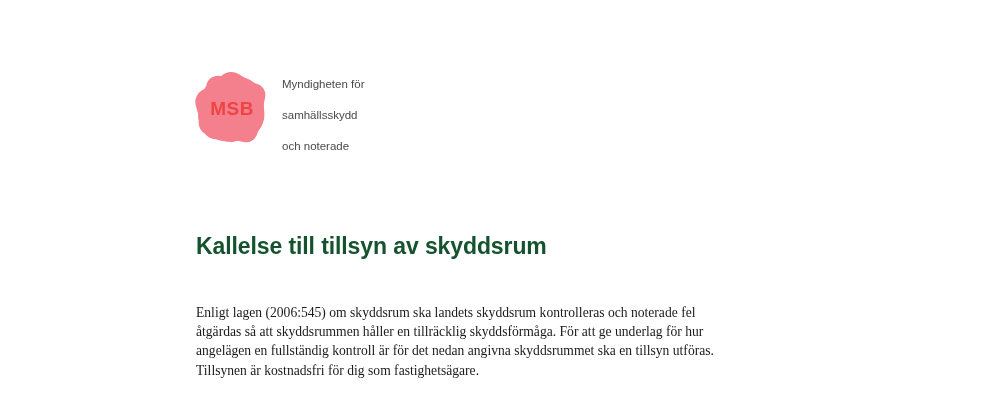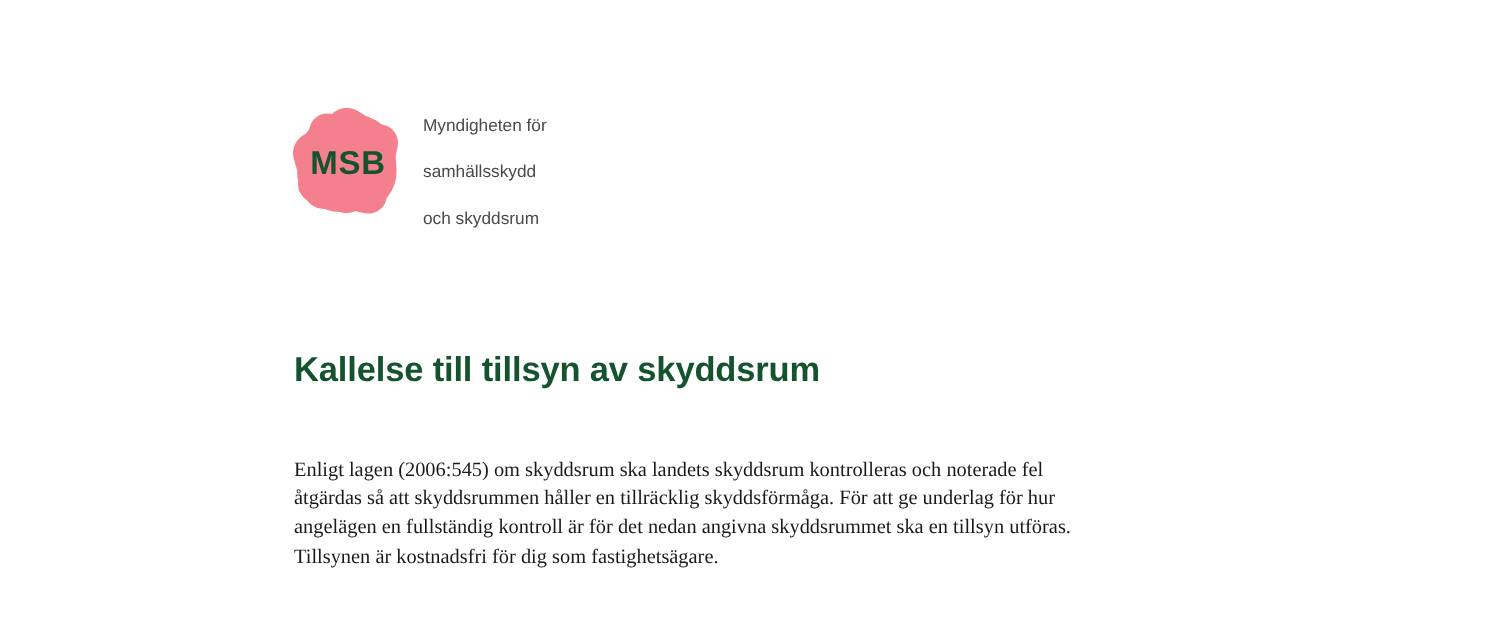--- a/index.html
+++ b/index.html
@@ -72,24 +72,24 @@
   }
   .logo-mark .logo-text {
     position: absolute;
     left: 0;
     top: 0;
     width: 72px;
     height: 72px;
     display: flex;
     align-items: center;
     justify-content: center;
-    color: #14532d;
+    color: #ef4444;
     font-family: "Liberation Sans", sans-serif;
     font-weight: bold;
-    font-size: 22px;
+    font-size: 19px;
     letter-spacing: 0.5px;
   }
   .logo-words {
     margin-left: 14px;
     color: #4a4a4a;
     font-family: "Liberation Sans", sans-serif;
     font-size: 11.5px;
     line-height: 17px;
   }
   .logo-words div {
@@ -130,21 +130,21 @@
     <div class="logo-mark">
       <span class="blob b1"></span>
       <span class="blob b2"></span>
       <span class="blob b3"></span>
       <span class="blob b4"></span>
       <span class="logo-text">MSB</span>
     </div>
     <div class="logo-words">
       <div>Myndigheten för</div>
       <div>samhällsskydd</div>
-      <div>och skyddsrum</div>
+      <div>och noterade</div>
     </div>
   </div>
 
   <h1 class="doc-title">Kallelse till tillsyn av skyddsrum</h1>
 
   <p class="doc-paragraph">Enligt lagen (2006:545) om skyddsrum ska landets skyddsrum kontrolleras och noterade fel åtgärdas så att skyddsrummen håller en tillräcklig skyddsförmåga. För att ge underlag för hur angelägen en fullständig kontroll är för det nedan angivna skyddsrummet ska en tillsyn utföras. Tillsynen är kostnadsfri för dig som fastighetsägare.</p>
 
 </div>
 
 </body></html>

